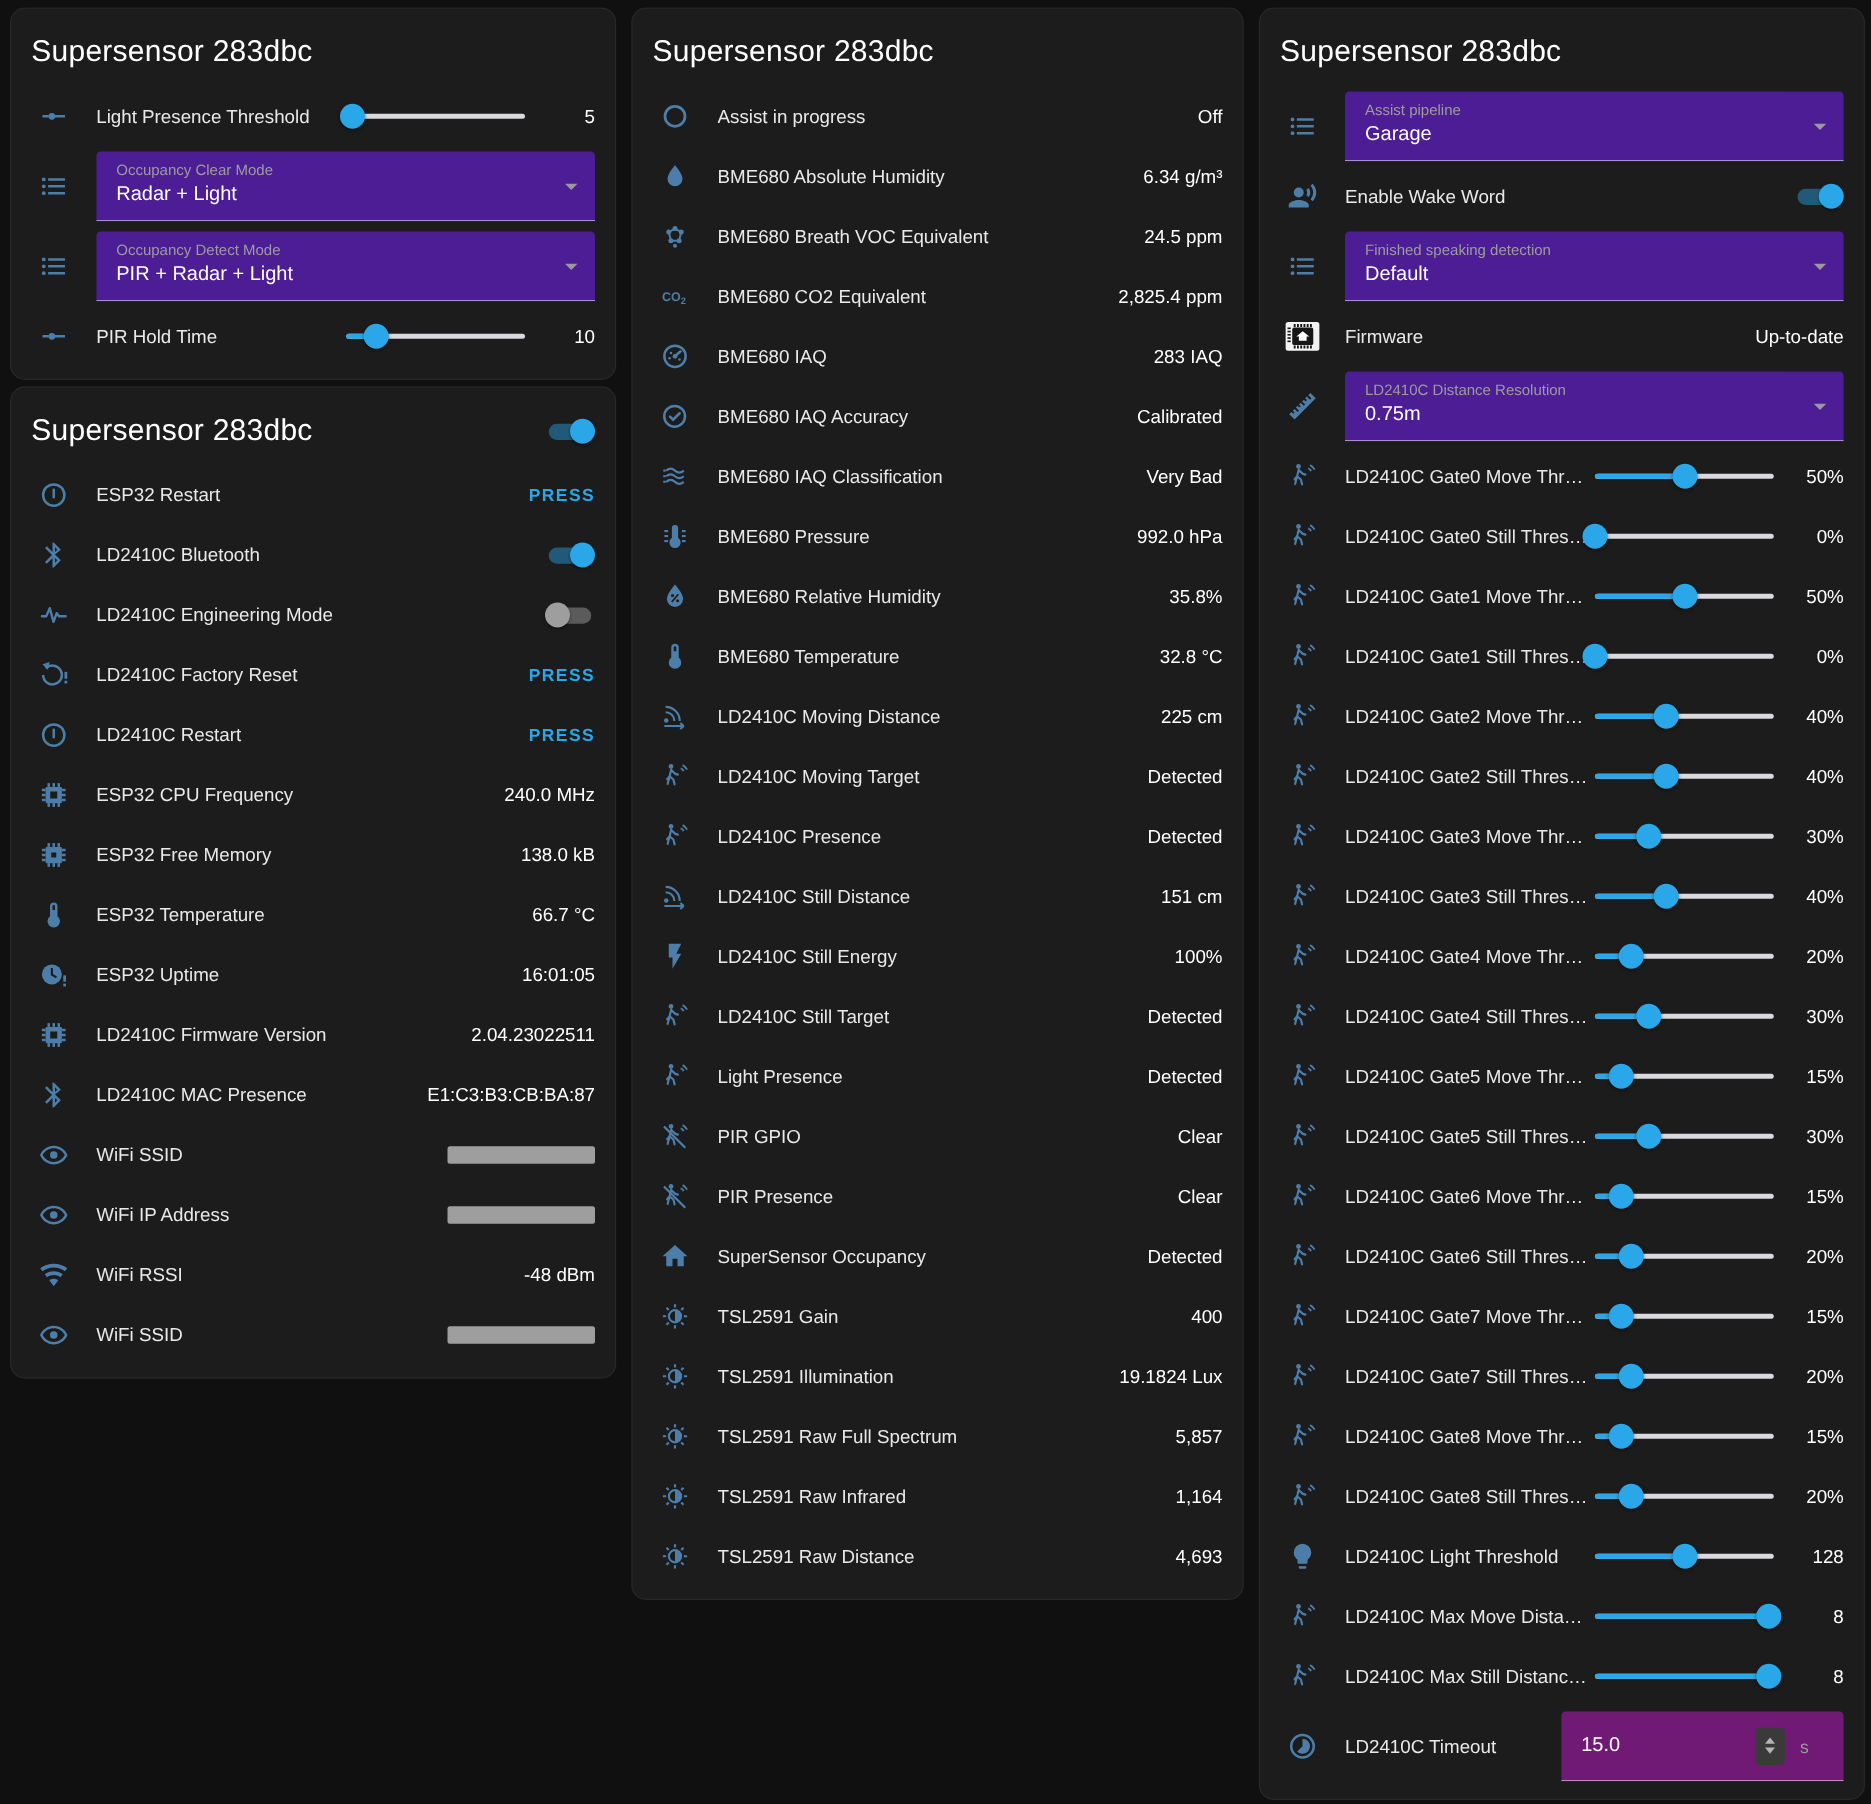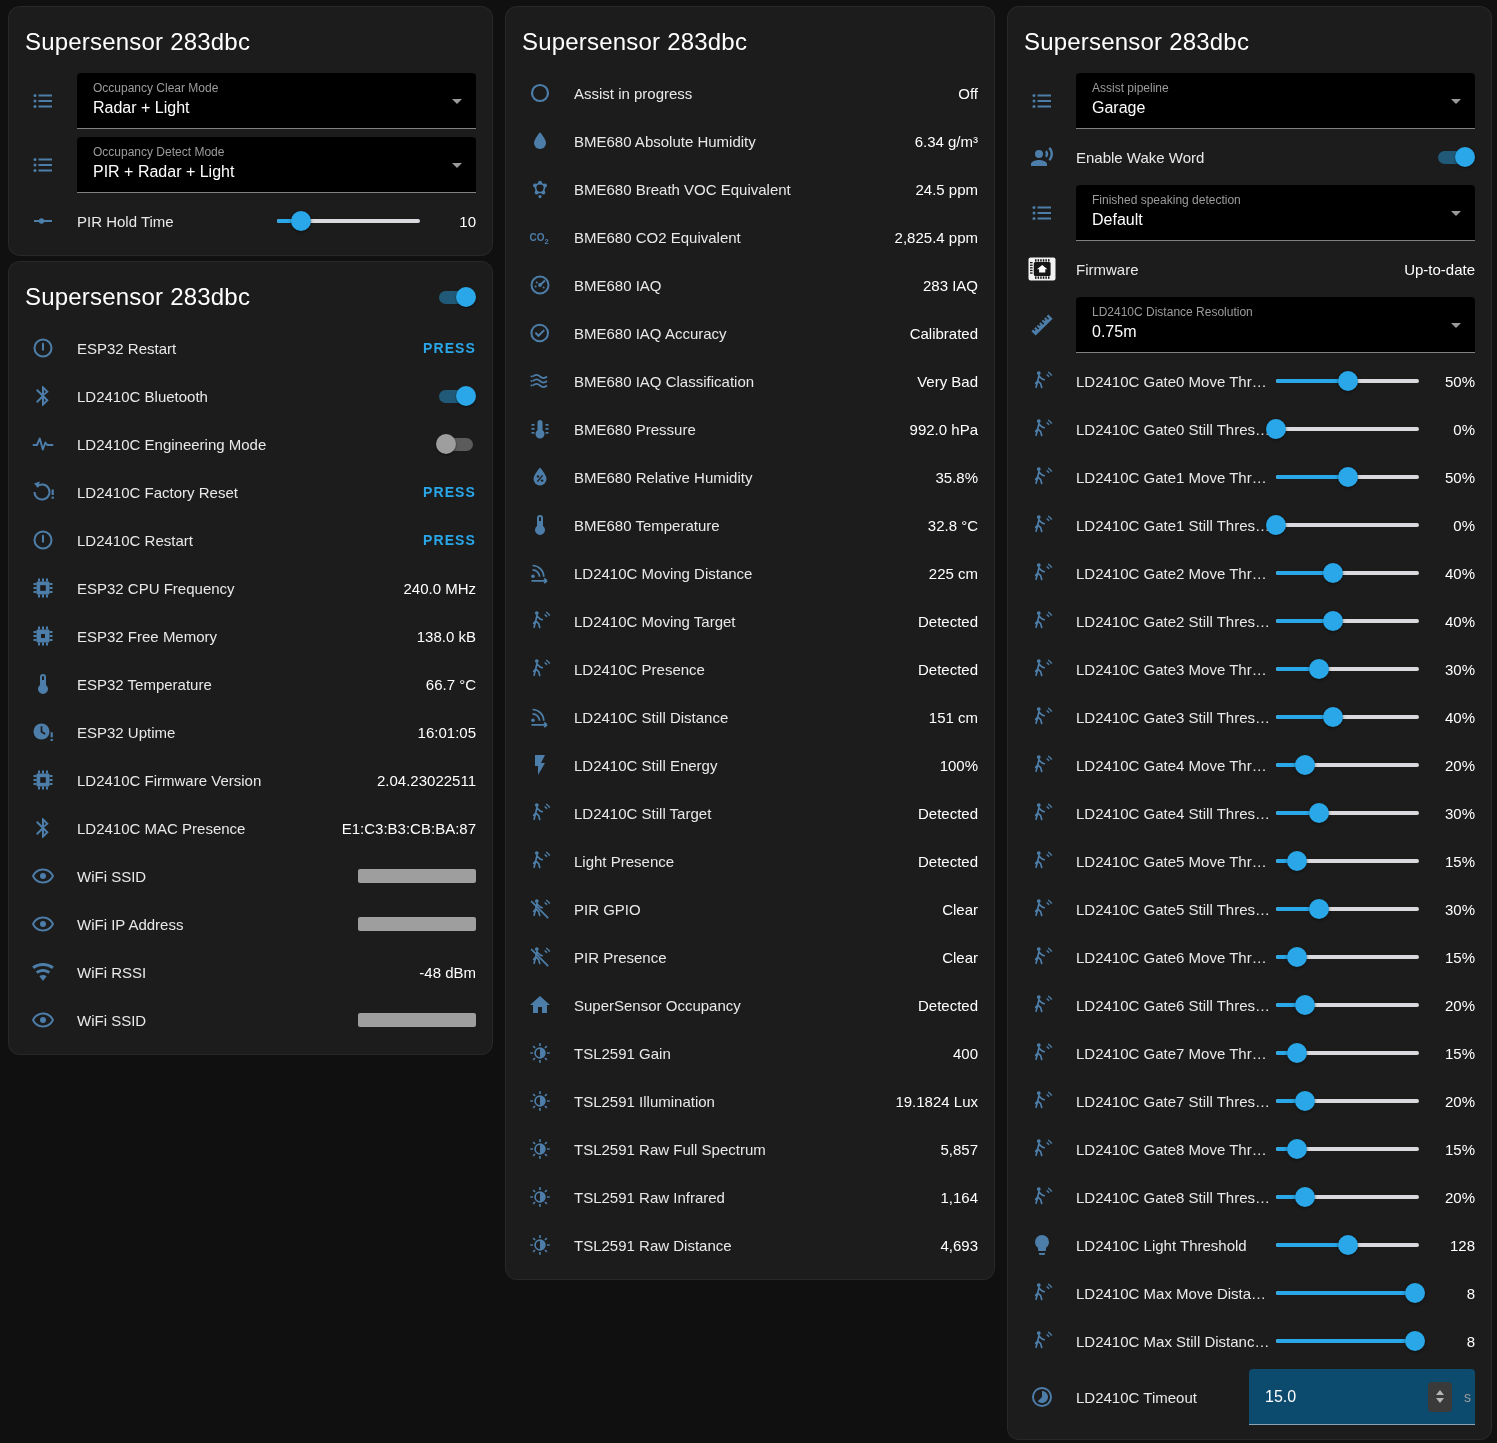--- a/index.html
+++ b/index.html
@@ -40,50 +40,65 @@
   .press{margin-left:auto;font-size:14px;font-weight:700;letter-spacing:1.1px;color:var(--accent);cursor:pointer}
   
   .slider-row .label{flex:0 0 198px}
   .slider{flex:1 1 auto;position:relative;height:20px;margin:0 2px;cursor:pointer}
   .slider .track{position:absolute;left:0;right:0;top:8px;height:4px;border-radius:2px;background:#d9d9de}
   .slider .fill{position:absolute;left:0;top:8px;height:4px;border-radius:2px;background:var(--accent)}
   .slider .thumb{position:absolute;top:0;width:20px;height:20px;border-radius:50%;background:var(--accent);box-shadow:0 1px 3px rgba(0,0,0,.5)}
   .slider-row .value{flex:0 0 50px;margin-left:4px}
   
   .select-row{height:64px}
-  .select-box{flex:1 1 auto;height:56px;background:#000000;border-radius:4px 4px 0 0;border-bottom:1px solid rgba(255,255,255,.5);padding:8px 34px 0 16px;position:relative;cursor:pointer}
+  .select-box{flex:1 1 auto;height:56px;background:#4c1d95;border-radius:4px 4px 0 0;border-bottom:1px solid rgba(255,255,255,.5);padding:8px 34px 0 16px;position:relative;cursor:pointer}
   .select-label{display:block;font-size:12px;color:var(--secondary);line-height:14px}
   .select-value{display:block;font-size:16px;color:#fff;margin-top:4px}
   .select-arrow{position:absolute;right:14px;top:26px;width:0;height:0;border-left:5px solid transparent;border-right:5px solid transparent;border-top:5.5px solid #9a9a9a}
   
   .toggle{position:relative;width:40px;height:20px;flex:none;margin-left:12px;cursor:pointer}
   .toggle .tr{position:absolute;left:3px;right:3px;top:3.5px;height:13px;border-radius:7px;background:#5b5b5b}
   .toggle .th{position:absolute;top:0;left:0;width:20px;height:20px;border-radius:50%;background:#9e9e9e;box-shadow:0 1px 2px rgba(0,0,0,.55)}
   .toggle.on .tr{background:var(--accent-dim)}
   .toggle.on .th{left:20px;background:var(--accent)}
   
   .bar{width:118px;height:14px;border-radius:2px;background:#9e9e9e;margin-left:auto}
   
   .number-row{height:64px}
-  .num-box{width:226px;height:56px;background:#0c4a6e;border-radius:4px 4px 0 0;border-bottom:1px solid rgba(255,255,255,.5);display:flex;align-items:center;padding:0 4px 0 16px;margin-left:auto}
+  .num-box{width:226px;height:56px;background:#701a75;border-radius:4px 4px 0 0;border-bottom:1px solid rgba(255,255,255,.5);display:flex;align-items:center;padding:0 28px 0 16px;margin-left:auto}
   .num-value{font-size:16px;color:#fff;flex:1}
   .spin{width:24px;height:30px;background:#3a3a3a;border-radius:4px;display:flex;flex-direction:column;align-items:center;justify-content:center;gap:3px;cursor:pointer}
   .spin i{display:block;width:0;height:0;border-left:4px solid transparent;border-right:4px solid transparent}
   .spin .up{border-bottom:5px solid #b5b5b5}
   .spin .down{border-top:5px solid #b5b5b5}
   .unit{color:var(--secondary);font-size:14px;margin-left:12px}
 </style>
 </head>
 <body>
 
 <main id="app" class="wrap">
     <div class="col col0">
       <section class="card">
         <div class="card-header">
           <h2 class="card-title">Supersensor 283dbc</h2>
+        </div>
+        <div class="row slider-row">
+          <span class="icon">
+            <svg viewBox="0 0 24 24">
+              <path fill="currentColor" d="M3 11h5v2H3zm10 0h8v2h-8z"></path>
+              <circle cx="10.5" cy="12" r="2.7" fill="currentColor"></circle>
+            </svg>
+          </span>
+          <span class="label">Light Presence Threshold</span>
+          <span class="slider">
+            <span class="track"></span>
+            <span class="fill" style="width: 3.5%;"></span>
+            <span class="thumb" style="left: calc(3.5% - 10px);"></span>
+          </span>
+          <span class="value">5</span>
         </div>
         <div class="row select-row">
           <span class="icon">
             <svg viewBox="0 0 24 24">
               <path fill="currentColor" d="M7.5 5.5H21v2H7.5zm0 5.5H21v2H7.5zm0 5.5H21v2H7.5z"></path>
               <circle cx="4" cy="6.5" r="1.5" fill="currentColor"></circle>
               <circle cx="4" cy="12" r="1.5" fill="currentColor"></circle>
               <circle cx="4" cy="17.5" r="1.5" fill="currentColor"></circle>
             </svg>
           </span>

